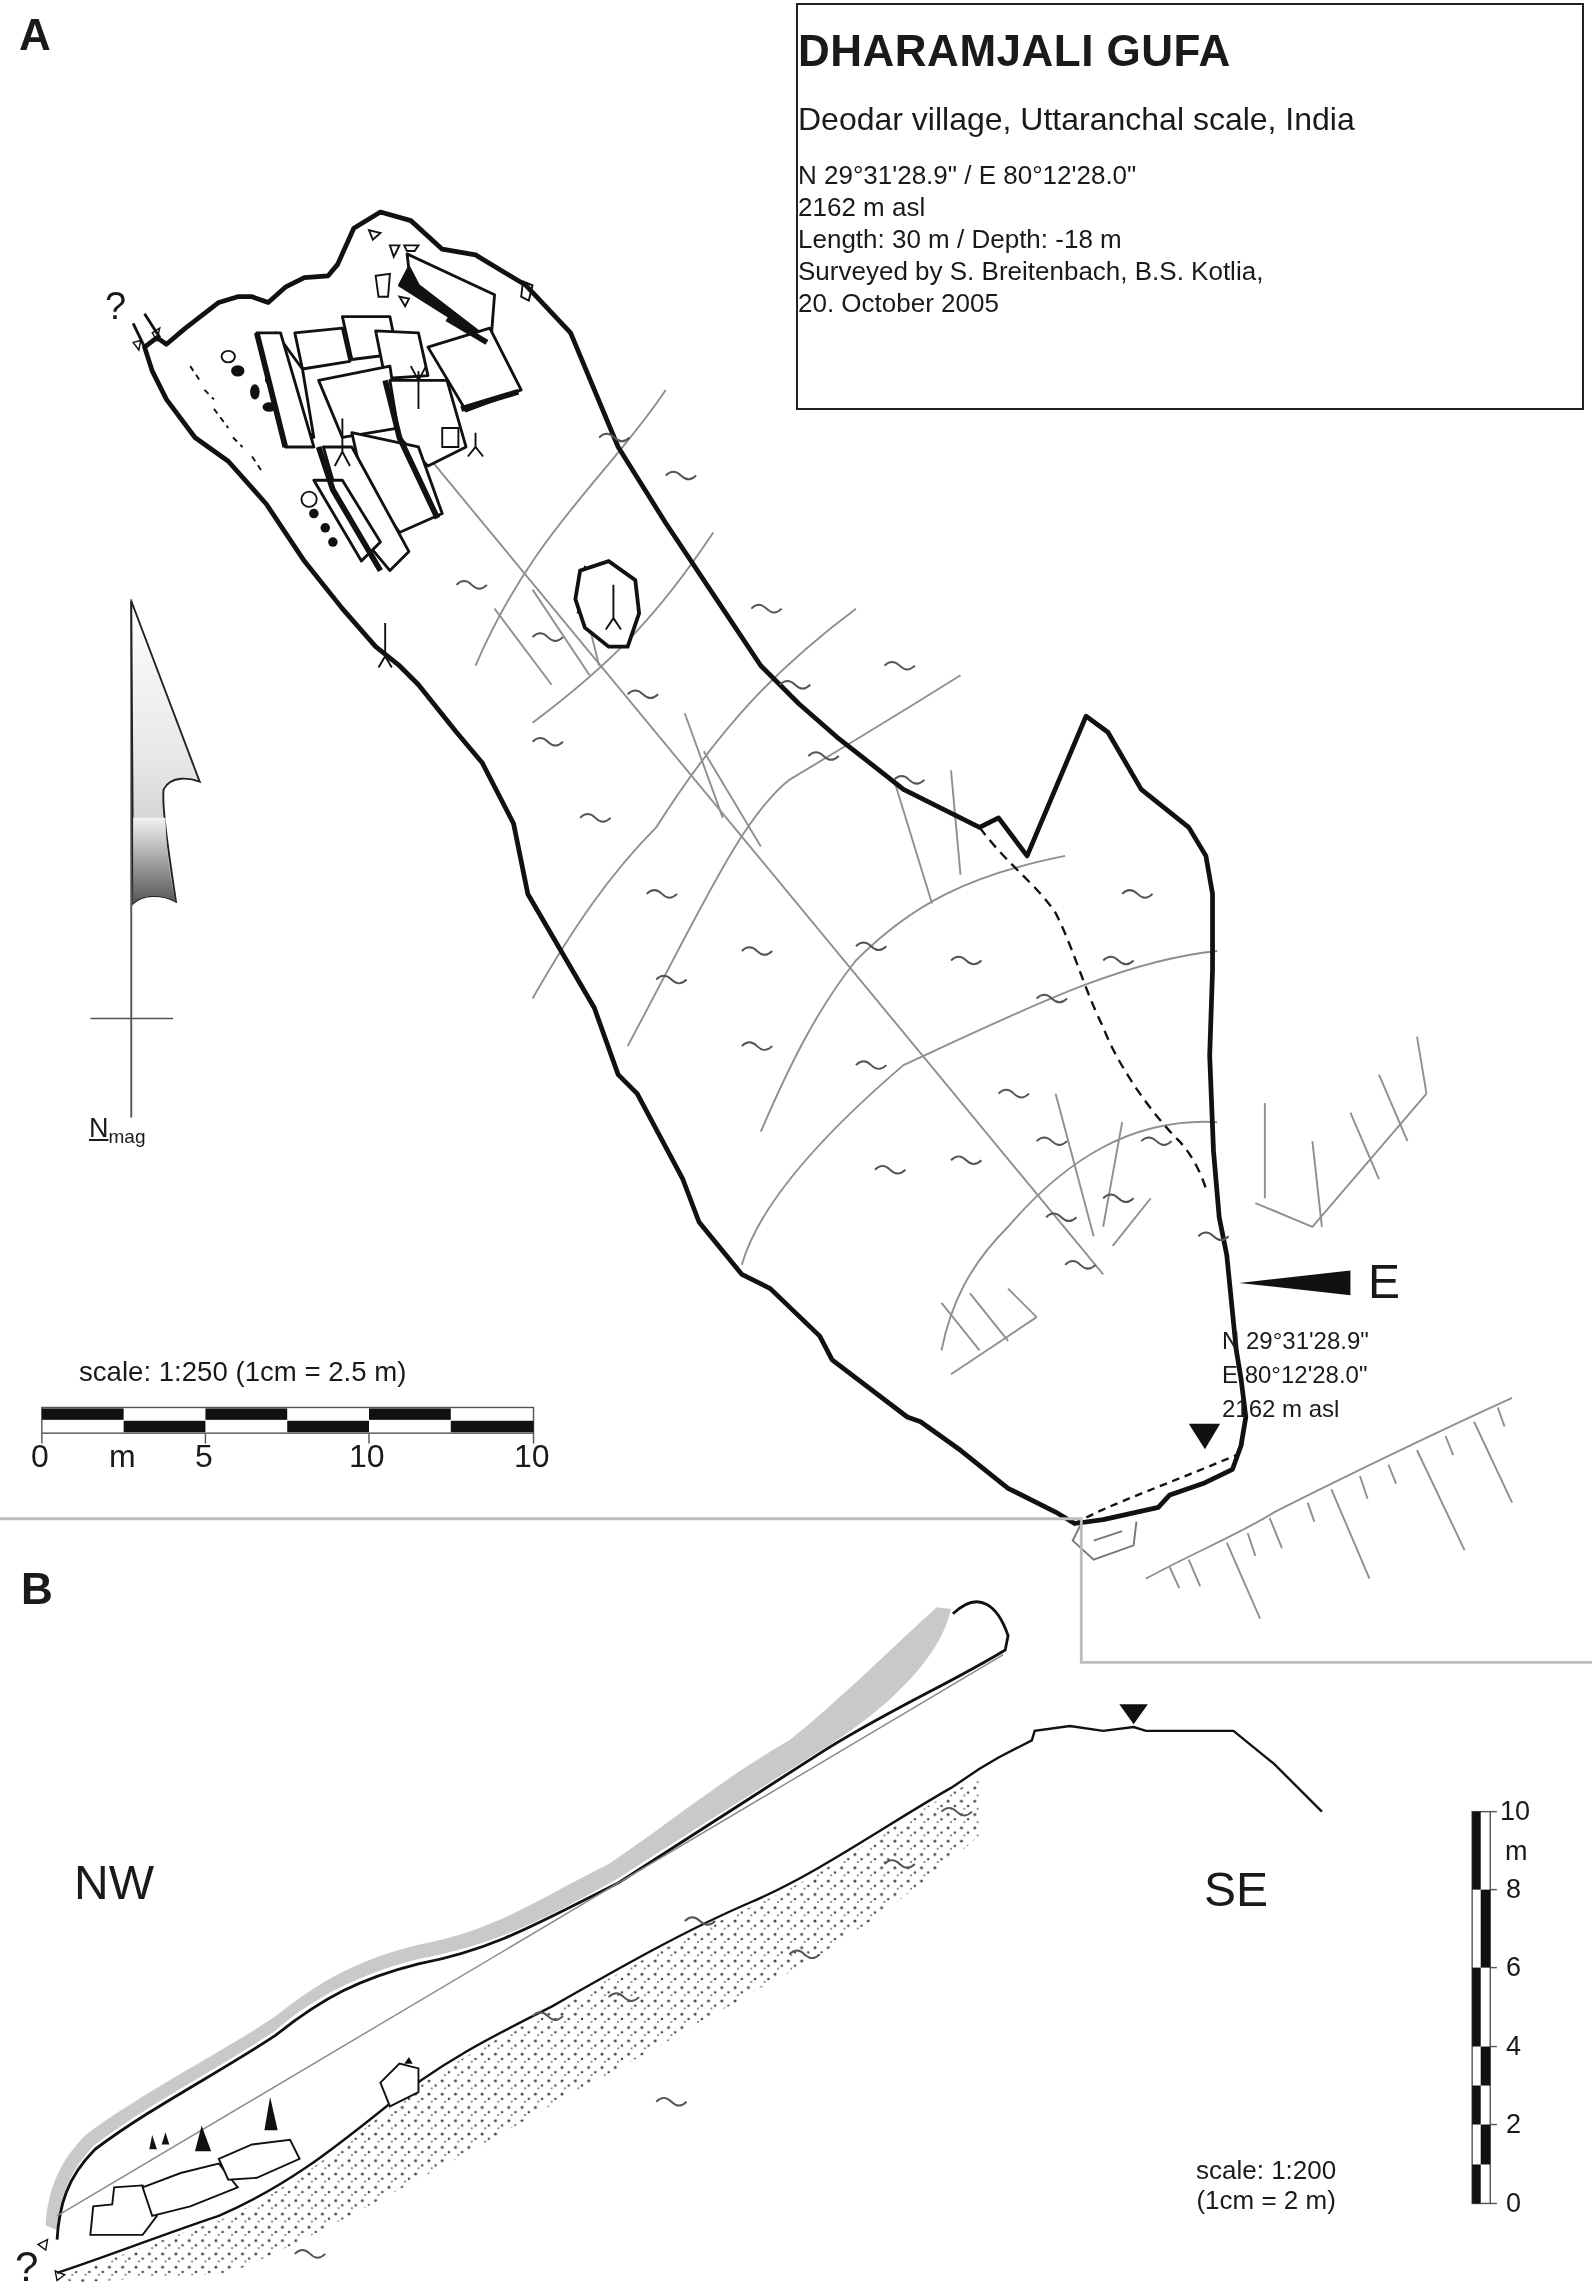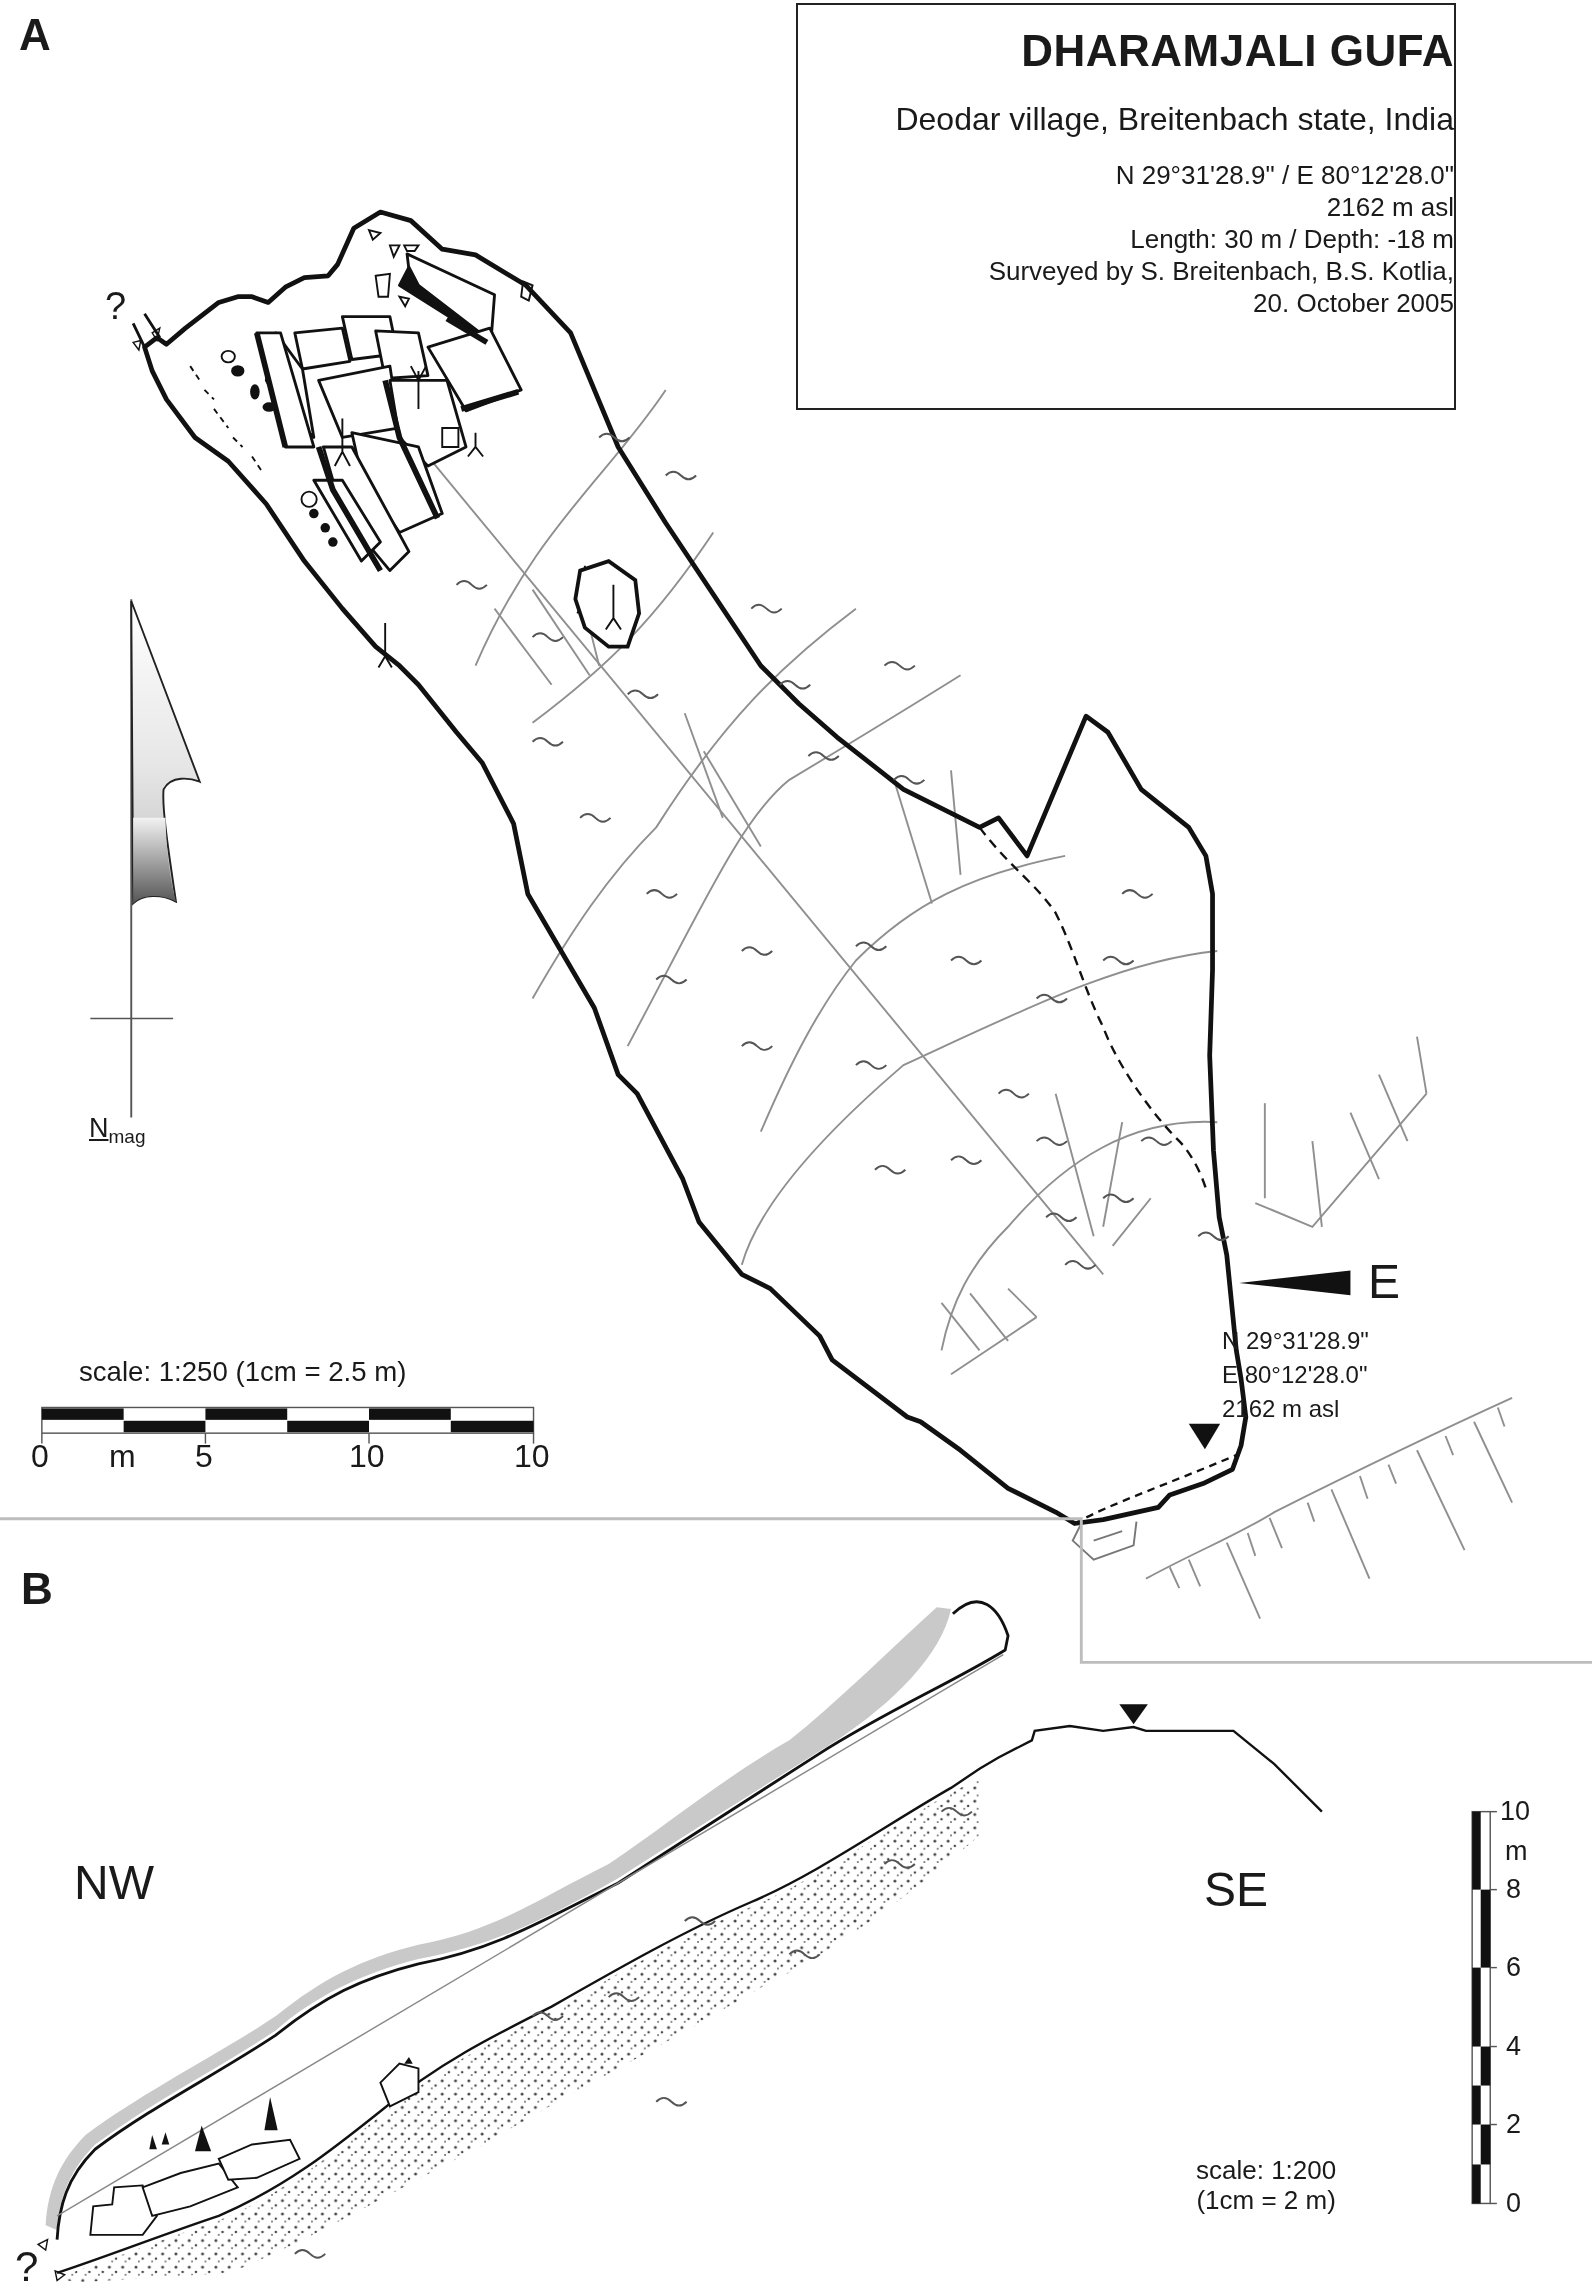--- a/index.html
+++ b/index.html
@@ -1,20 +1,20 @@
 <!DOCTYPE html>
 <html style="font-size:15px"><head>
 <meta charset="utf-8">
 <style>
   html,body{margin:0;padding:0;background:#fff;}
   body{width:1592px;height:2290px;position:relative;overflow:hidden;font-family:"Liberation Sans",sans-serif;color:#1a1a1a;}
   .abs{position:absolute;}
   svg.drawing{position:absolute;left:0;top:0;width:1592px;height:2290px;}
   .panel-label{font-weight:bold;font-size:44px;line-height:1;}
-  .info-box{left:796px;top:2.9px;width:660px;height:407px;border:2.9px solid #222;box-sizing:border-box;text-align:right;}
+  .info-box{left:796px;top:2.9px;width:788px;height:407px;border:2.9px solid #222;box-sizing:border-box;text-align:left;}
   .info-title{font-weight:bold;font-size:44px;margin-top:21px;letter-spacing:0.5px;}
   .info-sub{font-size:32px;margin-top:25px;}
   .info-line{font-size:26px;line-height:32px;}
   .info-lines{margin-top:21px;}
   .scale-text{font-size:27.6px;white-space:nowrap;}
   .scale-num{font-size:32px;}
   .compass-label{font-size:27px;text-decoration:underline;}
   .compass-label sub{font-size:19px;}
   .dir-label{font-size:48px;}
   .coord-text{font-size:24px;line-height:34px;white-space:nowrap;}
@@ -284,21 +284,21 @@
       <line x1="1567" y1="2317" x2="1574" y2="2317" stroke="#555" stroke-width="1.5"></line>
     </g>
   </g>
 </svg>
 
 <div class="abs panel-label" style="left:19px;top:13.3px;">A</div>
 <div class="abs panel-label" style="left:21px;top:1567px;">B</div>
 
 <div class="abs info-box">
   <div class="info-title">DHARAMJALI GUFA</div>
-  <div class="info-sub">Deodar village, Breitenbach state, India</div>
+  <div class="info-sub">Deodar village, Uttaranchal scale, India</div>
   <div class="info-lines">
     <div class="info-line">N 29°31'28.9" / E 80°12'28.0"</div>
     <div class="info-line">2162 m asl</div>
     <div class="info-line">Length: 30 m / Depth: -18 m</div>
     <div class="info-line">Surveyed by S. Breitenbach, B.S. Kotlia,</div>
     <div class="info-line">20. October 2005</div>
   </div>
 </div>
 
 <div class="abs" style="left:105px;top:285px;font-size:38px;">?</div>

